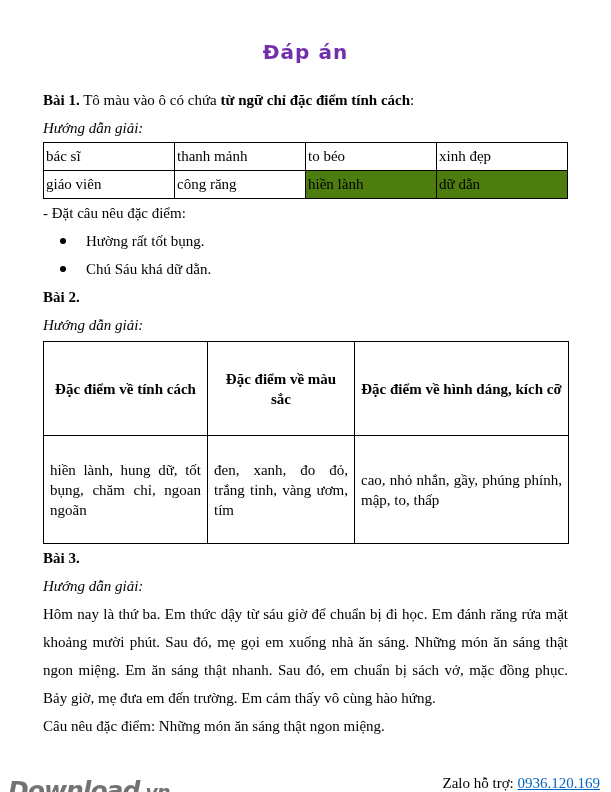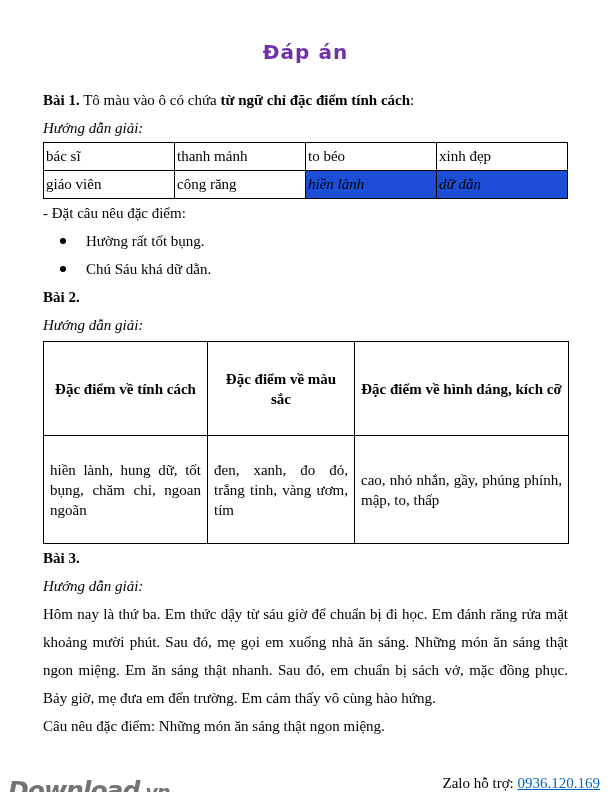--- a/index.html
+++ b/index.html
@@ -36,21 +36,21 @@
   table { border-collapse: collapse; width: 100%; }
   .t1 { table-layout: fixed; }
   .t1 td {
     border: 1px solid #000;
     width: 25%;
     height: 28px;
     text-align: left;
     vertical-align: middle;
     padding: 0 2px;
   }
-  .t1 td[data-hl="true"] { background: #1d4ed8; font-style: italic; }
+  .t1 td[data-hl="true"] { background: #4d7c0f; }
 
   
   .t2 { table-layout: fixed; margin-top: 2px; }
   .t2 th, .t2 td {
     border: 1px solid #000;
     vertical-align: middle;
     line-height: 20px;
     font-family: Liberation Serif, serif;
   }
   .t2 th {

